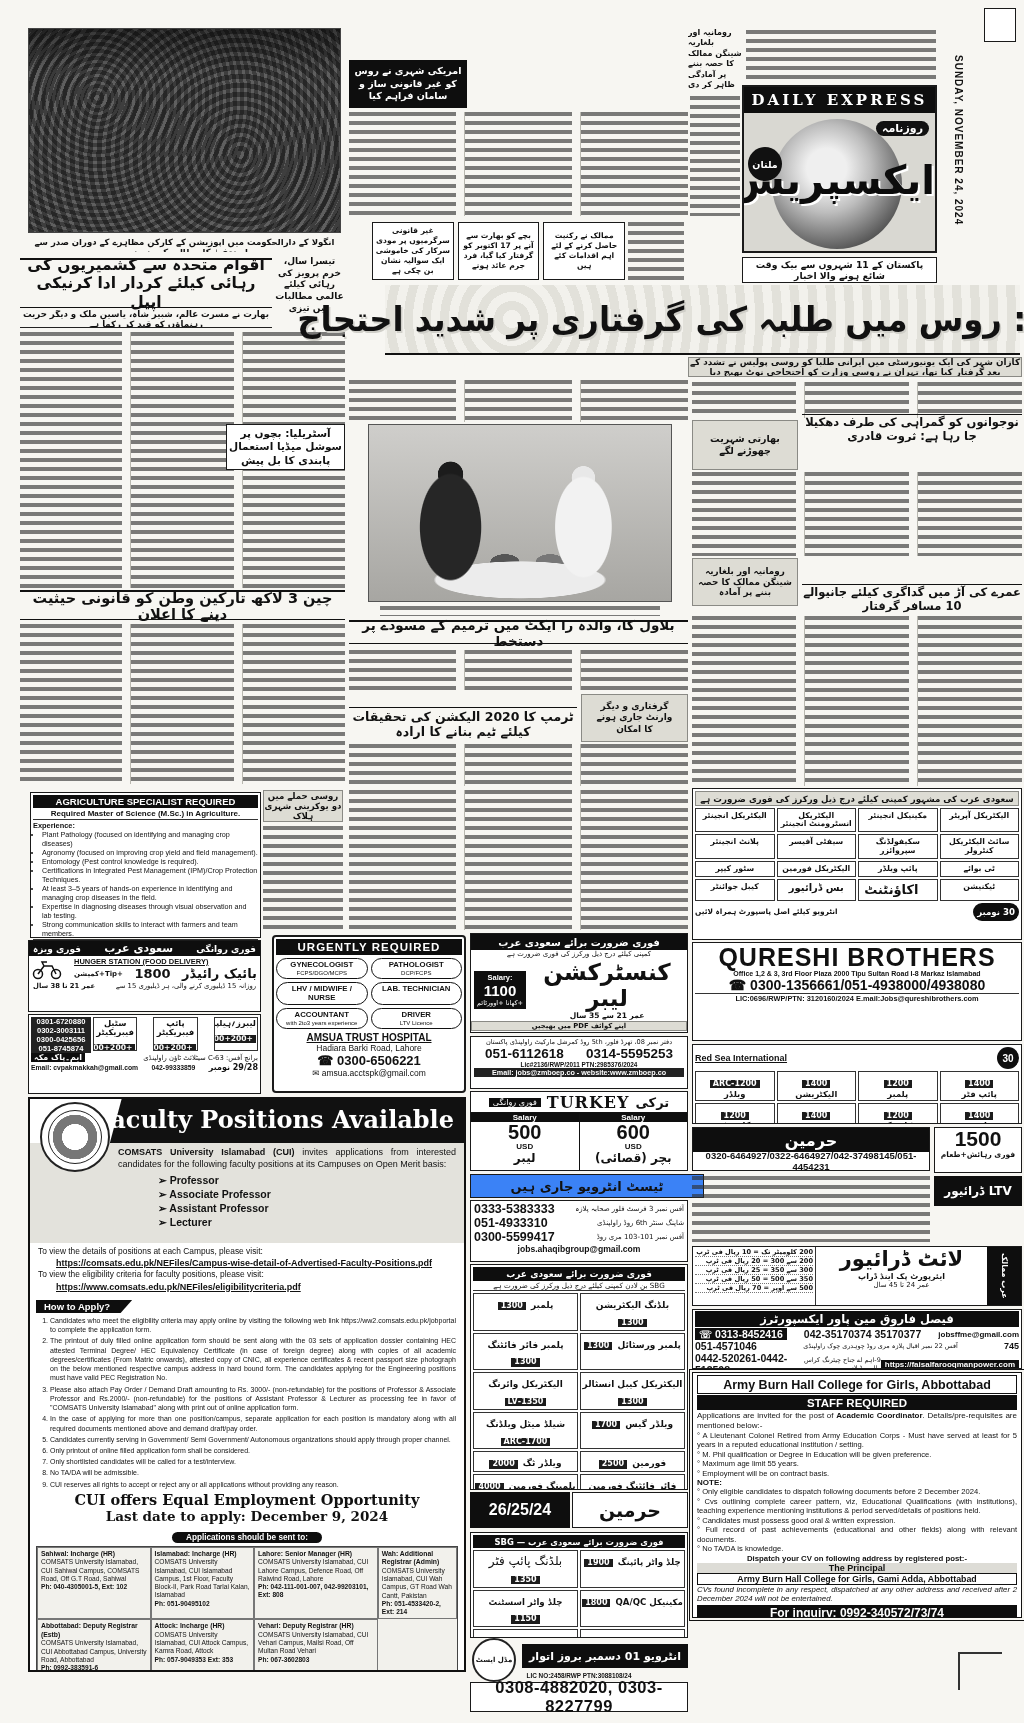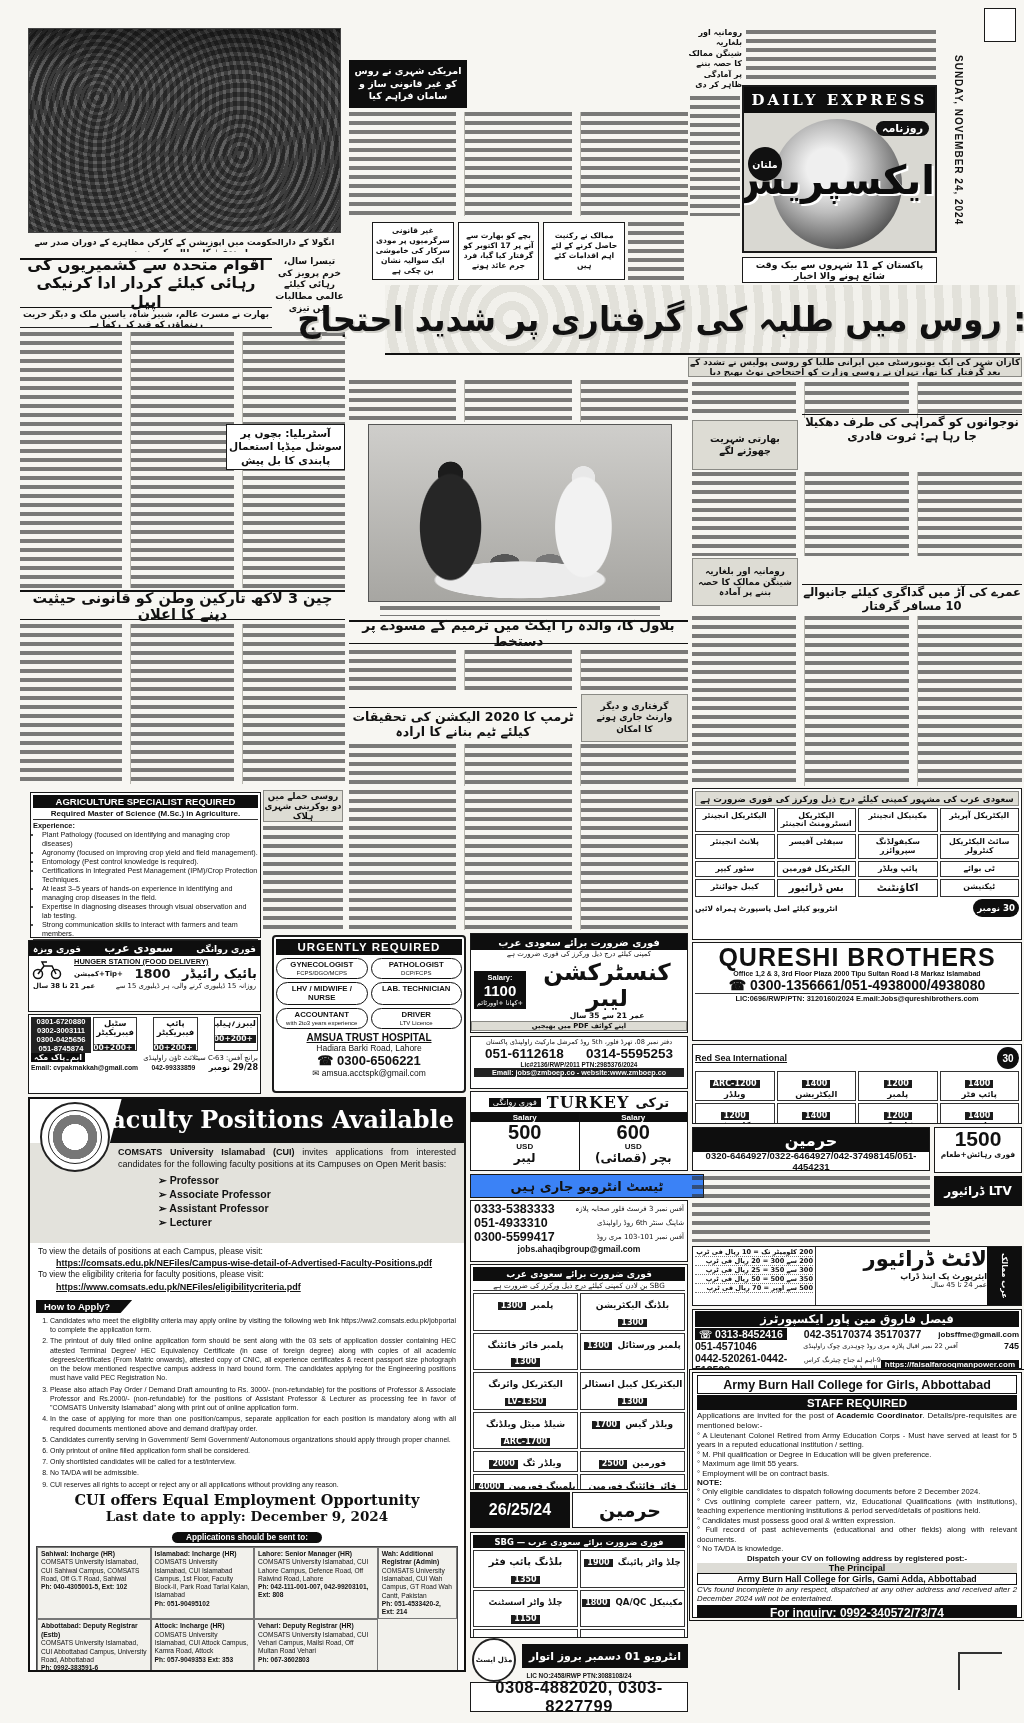--- a/index.html
+++ b/index.html
@@ -87,21 +87,21 @@
     <div class="sim"></div>
     <div class="sim"></div>
   </div>
   <div class="abs" style="left:372px;top:222px;width:253px;height:58px;display:flex;gap:4px">
     <div class="urdu box ctr" style="flex:1;font-size:7.6px;font-weight:bold;line-height:1.3;padding:2px">غیر قانونی سرگرمیوں پر مودی سرکار کی خاموشی ایک سوالیہ نشان بن چکی ہے</div>
     <div class="urdu box ctr" style="flex:1;font-size:7.6px;font-weight:bold;line-height:1.3;padding:2px">بچے کو بھارت سے آنے پر 17 اکتوبر کو گرفتار کیا گیا، فرد جرم عائد ہونے</div>
     <div class="urdu box ctr" style="flex:1;font-size:7.6px;font-weight:bold;line-height:1.3;padding:2px">ممالک نے رکنیت حاصل کرنے کے لئے اہم اقدامات کئے ہیں</div>
   </div>
   <div class="abs sim" style="left:628px;top:222px;width:56px;height:58px"></div>
 
-  <div class="abs urdu" style="left:688px;top:28px;width:54px;height:64px;font-size:8px;font-weight:bold;text-align:right;line-height:1.3;overflow:hidden">رومانیہ اور بلغاریہ شینگن ممالک کا حصہ بننے پر آمادگی ظاہر کر دی</div>
+  <div class="abs urdu" style="left:688px;top:28px;width:54px;height:64px;font-size:8px;font-weight:bold;text-align:left;line-height:1.3;overflow:hidden">رومانیہ اور بلغاریہ شینگن ممالک کا حصہ بننے پر آمادگی ظاہر کر دی</div>
   <div class="abs sim" style="left:690px;top:96px;width:50px;height:120px"></div>
   <div class="abs sim" style="left:746px;top:30px;width:190px;height:50px"></div>
 
   <div class="abs box" style="left:742px;top:85px;width:195px;height:168px;border-width:2px;overflow:hidden">
     <div class="bar ctr" style="height:26px;font-family:'DejaVu Serif',serif;font-size:15px;font-weight:bold;letter-spacing:3px">DAILY EXPRESS</div>
     <div style="position:relative;height:142px;background:#d9d8d2">
       <div class="globe" style="position:absolute;left:28px;top:6px;width:130px;height:130px"></div>
       <div class="urdu" style="position:absolute;right:6px;top:8px;background:#111;color:#fff;font-size:11px;font-weight:bold;padding:1px 6px;border-radius:8px">روزنامہ</div>
       <div class="urdu ctr" style="position:absolute;left:4px;top:34px;width:34px;height:34px;background:#111;color:#fff;font-size:9.5px;font-weight:bold;border-radius:50%">ملتان</div>
       <div class="urdu" style="position:absolute;left:0;right:0;top:44px;text-align:center;font-size:40px;font-weight:bold;color:#0c0c0c;text-shadow:2px 2px 0 #fff">ایکسپریس</div>
@@ -512,21 +512,21 @@
   </div>
 
   <div class="abs bar ctr" style="left:470px;top:1492px;width:100px;height:36px;font-size:16px;font-weight:bold">26/25/24</div>
   <div class="abs urdu box ctr" style="left:572px;top:1492px;width:116px;height:36px;font-size:19px;font-weight:bold">حرمین</div>
 
   <div class="abs box" style="left:470px;top:1532px;width:218px;height:106px;padding:2px;overflow:hidden">
     <div class="bar urdu ctr" style="height:13px;font-size:8.4px;font-weight:bold">فوری ضرورت برائے سعودی عرب — SBG</div>
     <div class="cellgrid" style="grid-template-columns:1fr 1fr;margin-top:2px">
 
         <div class="tcell urdu">
-          <span style="font-size:10px;font-weight:bold">بلڈنگ پائپ فٹر</span>
+          <span style="font-size:12px;font-weight:normal">بلڈنگ پائپ فٹر</span>
           <span class="rt" style="font-size:8px">1350</span>
         </div>
 
         <div class="tcell urdu">
           <span style="font-size:8.6px;font-weight:bold">چلڈ واٹر پائپنگ</span>
           <span class="rt" style="font-size:8px">1900</span>
         </div>
 
         <div class="tcell urdu">
           <span style="font-size:8.6px;font-weight:bold">چلڈ واٹر اسسٹنٹ</span>
@@ -566,21 +566,21 @@
         <div class="tcell urdu" style="font-size:7.8px;font-weight:bold;padding:3px 1px">پلانٹ انجینئر</div>
         <div class="tcell urdu" style="font-size:7.8px;font-weight:bold;padding:3px 1px">سیفٹی آفیسر</div>
         <div class="tcell urdu" style="font-size:7.8px;font-weight:bold;padding:3px 1px">سکیفولڈنگ سپروائزر</div>
         <div class="tcell urdu" style="font-size:7.8px;font-weight:bold;padding:3px 1px">سائٹ الیکٹریکل کنٹرولر</div>
         <div class="tcell urdu" style="font-size:7.8px;font-weight:bold;padding:3px 1px">سٹور کیپر</div>
         <div class="tcell urdu" style="font-size:7.8px;font-weight:bold;padding:3px 1px">الیکٹریکل فورمین</div>
         <div class="tcell urdu" style="font-size:7.8px;font-weight:bold;padding:3px 1px">پائپ ویلڈر</div>
         <div class="tcell urdu" style="font-size:7.8px;font-weight:bold;padding:3px 1px">ٹی بوائے</div>
         <div class="tcell urdu" style="font-size:7.8px;font-weight:bold;padding:3px 1px">کیبل جوائنٹر</div>
         <div class="tcell urdu" style="font-size:10px;font-weight:bold;padding:3px 1px">بس ڈرائیور</div>
-        <div class="tcell urdu" style="font-size:10px;font-weight:bold;padding:3px 18px">اکاؤنٹنٹ</div>
+        <div class="tcell urdu" style="font-size:13px;font-weight:bold;padding:3px 18px">اکاؤنٹنٹ</div>
         <div class="tcell urdu" style="font-size:7.8px;font-weight:bold;padding:3px 1px">ٹیکنیشن</div>
       </div>
     <div style="display:flex;align-items:center;justify-content:space-between;margin-top:2px">
       <span class="urdu" style="font-size:7.4px;font-weight:bold">انٹرویو کیلئے اصل پاسپورٹ ہمراہ لائیں</span>
       <span class="urdu bar ctr" style="width:46px;height:18px;border-radius:10px;font-size:8.6px;font-weight:bold">30 نومبر</span>
     </div>
   </div>
   <div class="abs box" style="left:692px;top:942px;width:330px;height:99px;text-align:center;padding:2px;overflow:hidden">
     <div style="font-size:25px;font-weight:bold;letter-spacing:1px;line-height:1">QURESHI BROTHERS</div>
     <div style="font-size:7px;font-weight:bold">Office 1,2 &amp; 3,  3rd Floor Plaza 2000 Tipu Sultan Road I-8 Markaz Islamabad</div>
@@ -650,21 +650,21 @@
 
   <div class="abs box" style="left:692px;top:1246px;width:330px;height:60px;display:flex;overflow:hidden">
     <div style="width:118px;padding:1px 2px;border-right:1px solid #333">
 
     <div class="urdu" style="font-size:6.6px;font-weight:bold;border-bottom:1px dotted #777">200 کلومیٹر تک = 10 ریال فی ٹرپ</div>
         <div class="urdu" style="font-size:6.6px;font-weight:bold;border-bottom:1px dotted #777">200 سے 300 = 20 ریال فی ٹرپ</div>
         <div class="urdu" style="font-size:6.6px;font-weight:bold;border-bottom:1px dotted #777">300 سے 350 = 25 ریال فی ٹرپ</div>
         <div class="urdu" style="font-size:6.6px;font-weight:bold;border-bottom:1px dotted #777">350 سے 500 = 50 ریال فی ٹرپ</div>
         <div class="urdu" style="font-size:6.6px;font-weight:bold;border-bottom:1px dotted #777">500 سے اوپر = 70 ریال فی ٹرپ</div>
       </div>
-    <div style="flex:1;text-align:right">
+    <div style="flex:1;text-align:center">
       <div class="urdu" style="font-size:21px;font-weight:bold;line-height:1.2">لائٹ ڈرائیور</div>
       <div class="urdu" style="font-size:8px;font-weight:bold">ایئرپورٹ پک اینڈ ڈراپ</div>
       <div class="urdu" style="font-size:7px">عمر 24 تا 45 سال</div>
     </div>
     <div class="urdu bar ctr" style="width:34px;font-size:8px;font-weight:bold;writing-mode:vertical-rl">عرب ممالک</div>
   </div>
 
   <div class="abs box" style="left:692px;top:1309px;width:330px;height:60px;padding:1px 2px;overflow:hidden">
     <div class="bar urdu ctr" style="height:16px;font-size:11.5px;font-weight:bold">فیصل فاروق مین پاور ایکسپورٹرز</div>
     <div style="display:flex;justify-content:space-between;align-items:center;margin-top:1px">

